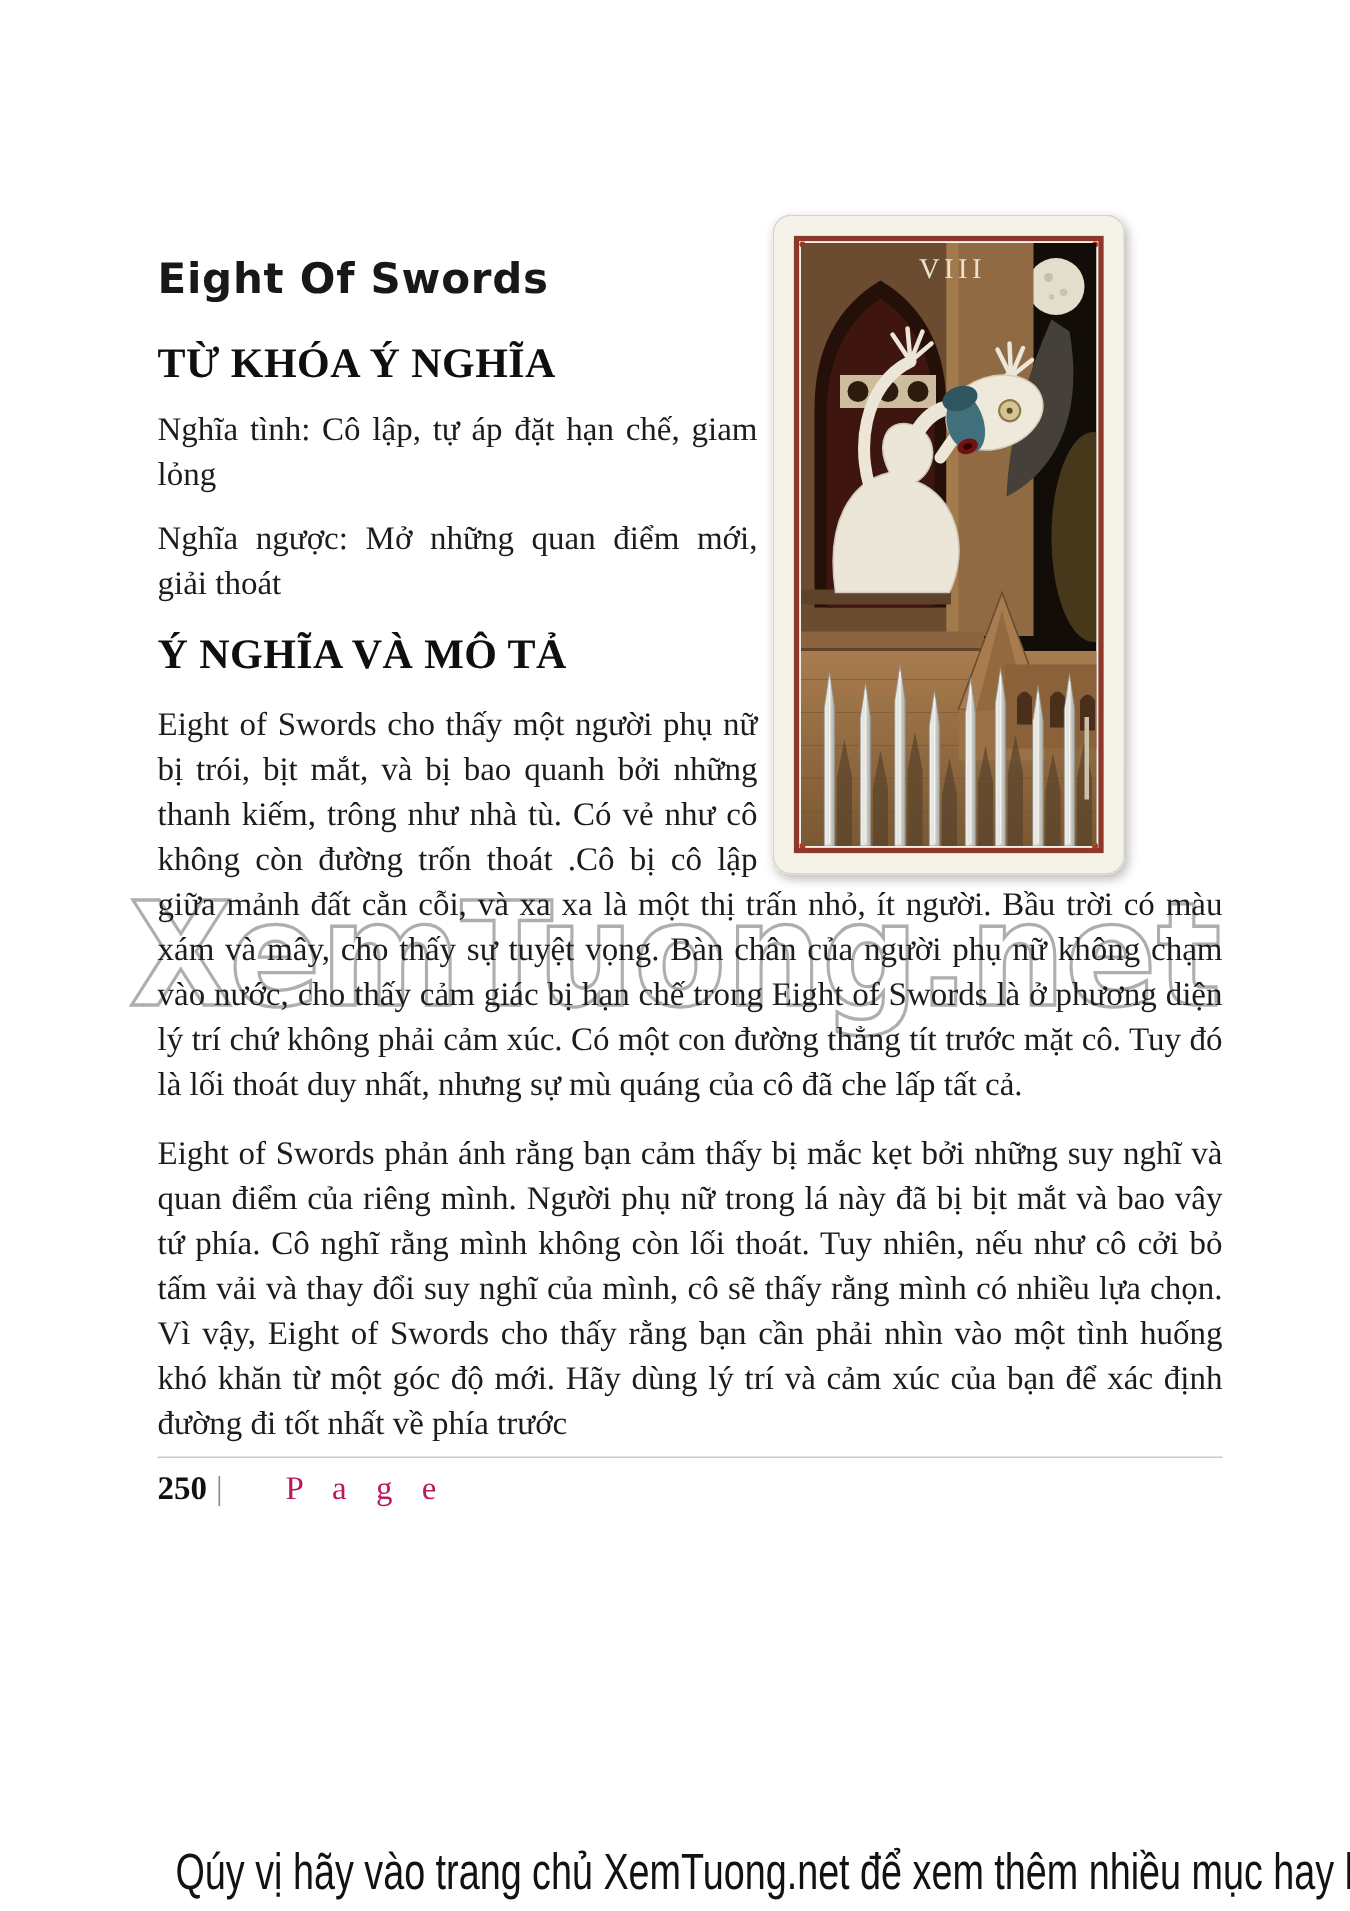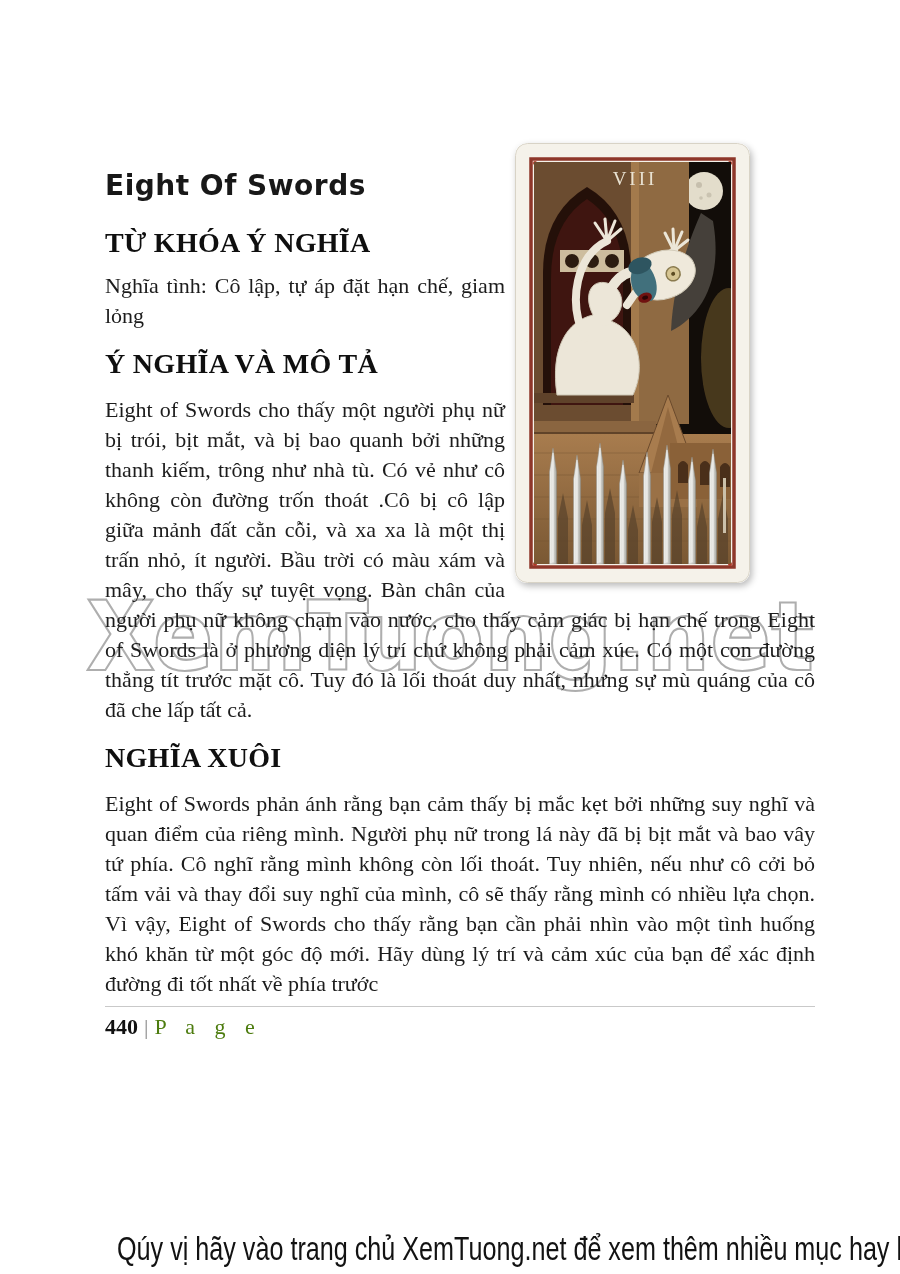--- a/index.html
+++ b/index.html
@@ -33,21 +33,21 @@
     margin-top:13px; font-size:22px; line-height:30px; text-align:justify;
     color:#1c1c1c;
   }
   p.p-mixed { margin-top:16px; }
   .page-footer {
     margin-top:7px; border-top:1px solid #c9c9c9; padding-top:5px;
     font-size:22px; line-height:30px;
   }
   .page-footer .page-num { font-weight:bold; color:#111; }
   .page-footer .page-sep { color:#8a8a8a; padding:0 6px; }
-  .page-footer .page-label { color:#4d7c0f; letter-spacing:7px; }
+  .page-footer .page-label { color:#be185d; letter-spacing:7px;margin-left:36px; }
   .footer-banner {
     position:absolute; left:0; top:1228px; width:900px; z-index:2;
     text-align:center; font-family:"Liberation Sans","DejaVu Sans",sans-serif;
     font-size:34px; line-height:40px; color:#121212;
     transform:scaleX(.74); transform-origin:50% 50%;
     white-space:nowrap;
   }
 </style>
 </head>
 <body>
@@ -194,27 +194,27 @@
         </g>
 
         <text x="120" y="42" text-anchor="middle" font-family="'Liberation Serif','DejaVu Serif',serif" font-size="19" letter-spacing="3" fill="#e9e2d2">VIII</text>
       </svg>
     </div>
 
     <h1 class="doc-title">Eight Of Swords</h1>
 
     <h2 class="sec-heading h-tukhoa">TỪ KHÓA Ý NGHĨA</h2>
     <p class="body-par">Nghĩa tình: Cô lập, tự áp đặt hạn chế, giam lỏng</p>
+    <p class="body-par">Nghĩa ngược: Mở những quan điểm mới, giải thoát</p>
 
     <h2 class="sec-heading h-ynghia">Ý NGHĨA VÀ MÔ TẢ</h2>
     <p class="body-par p-mixed">Eight of Swords cho thấy một người phụ nữ bị trói, bịt mắt, và bị bao quanh bởi những thanh kiếm, trông như nhà tù. Có vẻ như cô không còn đường trốn thoát .Cô bị cô lập giữa mảnh đất cằn cỗi, và xa xa là một thị trấn nhỏ, ít người. Bầu trời có màu xám và mây, cho thấy sự tuyệt vọng. Bàn chân của người phụ nữ không chạm vào nước, cho thấy cảm giác bị hạn chế trong Eight of Swords là ở phương diện lý trí chứ không phải cảm xúc. Có một con đường thẳng tít trước mặt cô. Tuy đó là lối thoát duy nhất, nhưng sự mù quáng của cô đã che lấp tất cả.</p>
 
-    <h2 class="sec-heading h-nghiaxuoi">NGHĨA XUÔI</h2>
     <p class="body-par p-mixed">Eight of Swords phản ánh rằng bạn cảm thấy bị mắc kẹt bởi những suy nghĩ và quan điểm của riêng mình. Người phụ nữ trong lá này đã bị bịt mắt và bao vây tứ phía. Cô nghĩ rằng mình không còn lối thoát. Tuy nhiên, nếu như cô cởi bỏ tấm vải và thay đổi suy nghĩ của mình, cô sẽ thấy rằng mình có nhiều lựa chọn. Vì vậy, Eight of Swords cho thấy rằng bạn cần phải nhìn vào một tình huống khó khăn từ một góc độ mới. Hãy dùng lý trí và cảm xúc của bạn để xác định đường đi tốt nhất về phía trước</p>
 
     <div class="page-footer">
-      <span class="page-num">440</span><span class="page-sep">|</span><span class="page-label">P a g e</span>
+      <span class="page-num">250</span><span class="page-sep">|</span><span class="page-label">P a g e</span>
     </div>
   </div>
 
   <div class="footer-banner">Qúy vị hãy vào trang chủ XemTuong.net để xem thêm nhiều mục hay khác</div>
 
 </div>
 
 </body></html>

